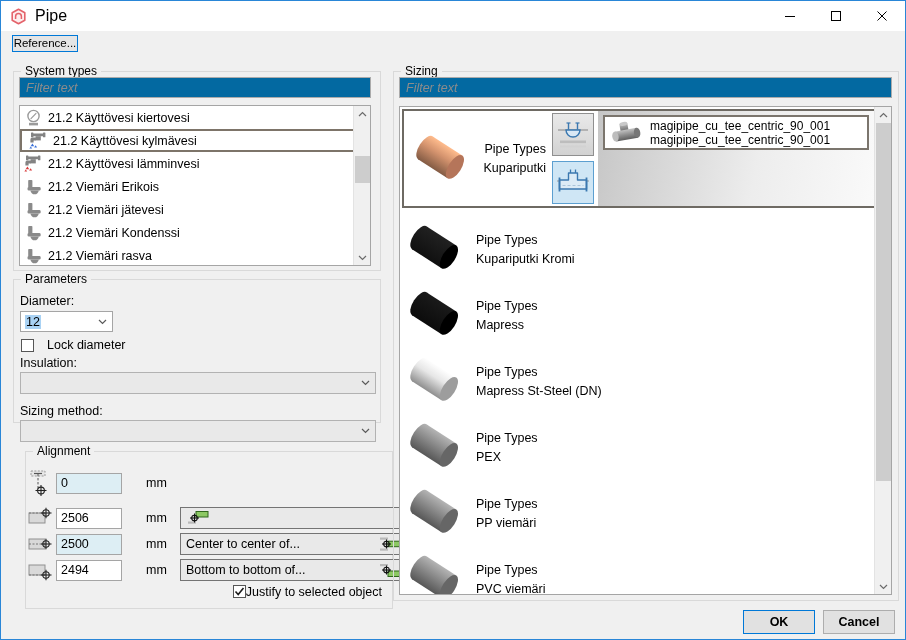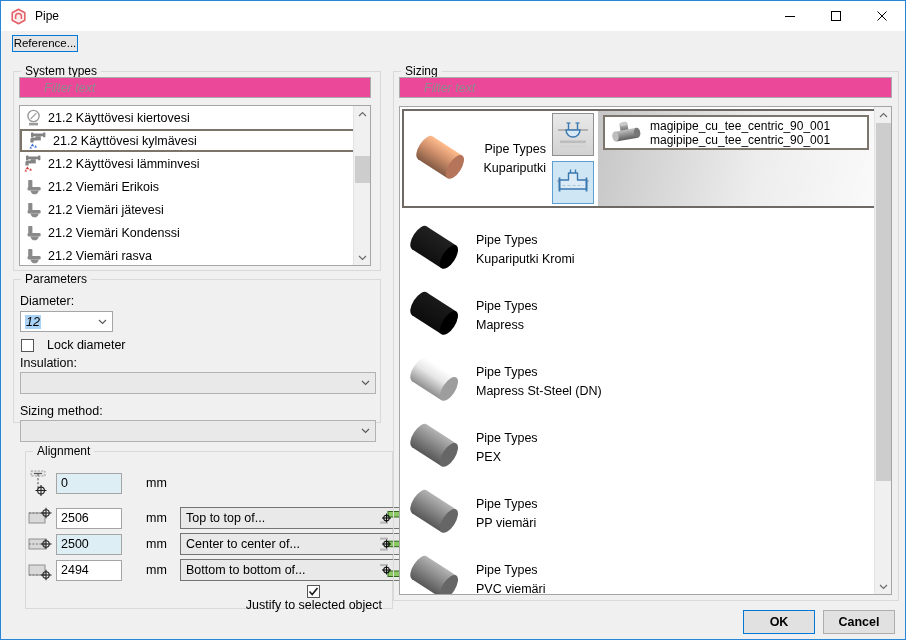--- a/index.html
+++ b/index.html
@@ -2,64 +2,64 @@
 <html><head>
 <meta charset="utf-8">
 <style>
   html,body{margin:0;padding:0;background:#fff;}
   *{box-sizing:border-box;}
   .window{position:relative;width:906px;height:640px;border:1px solid #2986d7;background:#f0f0f0;
           font-family:"Liberation Sans",sans-serif;font-size:12.5px;color:#000;overflow:hidden;}
   
   .titlebar{position:absolute;left:0;top:0;right:0;height:30px;background:#fff;display:flex;align-items:center;}
   .app-icon{margin:0 8px 0 9px;display:flex;}
-  .title{font-size:12px;}
+  .title{font-size:16px;}
   .controls{margin-left:auto;display:flex;height:100%;}
   .ctl{width:46px;height:100%;display:flex;align-items:center;justify-content:center;background:#fff;border:none;padding:0;}
   
   .group{position:absolute;border:1px solid #d9d9d9;}
   .group-label{position:absolute;top:-8px;left:7px;background:#f0f0f0;padding:0 4px;font-size:12px;white-space:nowrap;}
-  .filter{position:absolute;height:21px;border:1px solid #ababab;background:#ec4899;padding:0 24px;
+  .filter{position:absolute;height:21px;border:1px solid #ababab;background:#0369a1;padding:0 6px;
           font-family:"Liberation Sans",sans-serif;font-size:12.5px;}
   .filter::placeholder{color:#8c8c8c;font-style:italic;}
   button{font-family:"Liberation Sans",sans-serif;}
   
   .ref-btn{position:absolute;left:11px;top:34px;width:66px;height:17px;background:#e5e5e5;border:1px solid #0078d7;
            font-size:11.5px;padding:0;line-height:15px;}
   
   .syslist{position:absolute;left:18px;top:104px;width:352px;height:161px;background:#fff;border:1px solid #a5a5a5;overflow:hidden;}
   .srow{display:flex;align-items:center;height:23px;padding-left:4px;margin-right:20px;gap:5px;}
   .srow .sicon{width:19px;height:19px;display:flex;align-items:center;justify-content:center;flex:0 0 19px;}
   .srow.sel{border:2px solid #7d7469;background:#fff;padding-left:7px;margin-right:8px;}
   
   .vscroll{position:absolute;top:0;bottom:0;right:0;width:17px;background:#f0f0f0;border-left:1px solid #e3e3e3;}
   .sarrow{position:absolute;left:0;width:16px;height:15px;display:flex;align-items:center;justify-content:center;background:#f0f0f0;border:none;padding:0;}
   .sarrow.up{top:0}.sarrow.down{bottom:0}
   .sthumb{position:absolute;left:1px;width:15px;background:#cdcdcd;}
   
   .plabel{position:absolute;white-space:nowrap;}
-  .combo{position:absolute;height:21px;border:1px solid #a5a5a5;background:#fff;display:flex;align-items:center;padding:0;font-style:italic;}
+  .combo{position:absolute;height:21px;border:1px solid #a5a5a5;background:#fff;display:flex;align-items:center;padding:0;}
   .combo .selval{margin-left:4px;background:#a9d2f4;padding:0 1px;min-height:14px;}
   .combo.gray{background:#e9e9e9;border-color:#b2b2b2;}
   .combo.gray .selval{background:transparent;}
   .combo .chev{margin-left:auto;margin-right:5px;display:flex;}
   .cbrow{position:absolute;display:flex;align-items:center;gap:13px;}
   .cbox{width:13px;height:13px;border:1px solid #555;background:#fff;display:flex;align-items:center;justify-content:center;flex:0 0 13px;}
   
   .arow{position:absolute;left:2px;display:flex;align-items:center;height:28px;}
   .aicon{width:24px;height:28px;display:flex;align-items:center;flex:0 0 24px;}
   .aval{width:66px;height:21px;border:1px solid #a5a5a5;margin-left:4px;padding:1px 4px;background:#fff;
         font-family:"Liberation Sans",sans-serif;font-size:12.5px;}
   .aval.hl{background:#ddeef4;}
   .unit{margin-left:24px;width:30px;}
   .abtn{margin-left:4px;width:226px;height:22px;border:1px solid #747474;background:#e9e9e9;display:flex;
         align-items:center;font-size:12.5px;padding:0 3px 0 5px;}
   .abtn-label{flex:1;text-align:left;}
   .abtn-icon{display:flex;}
-  .justify-row{position:absolute;right:10px;top:133px;display:flex;align-items:center;gap:0;flex-direction:column;}
+  .justify-row{position:absolute;right:10px;top:133px;display:flex;gap:0;}
   
   .pipelist{position:absolute;left:398px;top:105px;width:493px;height:489px;background:#fff;border:1px solid #a5a5a5;overflow:hidden;}
   .prow{display:flex;align-items:center;height:66px;padding-left:2px;margin-right:18px;background:#fff;}
   .prow .pimg{flex:0 0 62px;display:flex;align-items:center;justify-content:center;overflow:visible;}
   .prow .ptxt{display:flex;flex-direction:column;gap:5px;margin-left:2px;}
   .prow.sel{height:99px;border:2px solid #6e6a63;margin:2px 2px 8px 2px;padding-left:4px;}
   .prow.sel .ptxt{flex:0 0 66px;align-items:flex-end;white-space:nowrap;margin-left:0;}
   .fitbtns{display:flex;flex-direction:column;gap:5px;margin-left:6px;}
   .fitbtn{width:42px;height:43px;border:1px solid #8f8f8f;background:linear-gradient(#e9e9e9,#d2d2d2);
           display:flex;align-items:center;justify-content:center;padding:0;}
@@ -282,21 +282,20 @@
             <rect x="1" y="9" width="16" height="10" fill="#d9d9d9" stroke="#8f8f8f"></rect>
             <line x1="1" y1="9" x2="17" y2="9" stroke="#777" stroke-dasharray="2 1.5"></line>
             <circle cx="18" cy="9" r="3.2" fill="none" stroke="#222" stroke-width="1.1"></circle>
             <line x1="13" y1="9" x2="23.5" y2="9" stroke="#222" stroke-width="1.1"></line>
             <line x1="18" y1="3.7" x2="18" y2="14.3" stroke="#222" stroke-width="1.1"></line>
           </svg>
         </span>
       <input class="aval" value="2506" style="">
       <span class="unit">mm</span>
       <button class="abtn">
-        <span class="abtn-label">Top to top of...</span>
         <span class="abtn-icon">
             <svg width="24" height="18" viewBox="0 0 24 18">
               <rect x="2" y="12.5" width="8" height="2.2" fill="#b9b9b9"></rect>
               <rect x="10" y="2.5" width="12" height="5.5" fill="#8cc863" stroke="#2f661c"></rect>
               <circle cx="8.5" cy="9" r="2.8" fill="none" stroke="#111" stroke-width="1.1"></circle>
               <line x1="4" y1="9" x2="13" y2="9" stroke="#111" stroke-width="1.1"></line>
               <line x1="8.5" y1="4.5" x2="8.5" y2="13.5" stroke="#111" stroke-width="1.1"></line>
             </svg>
           </span>
       </button>

